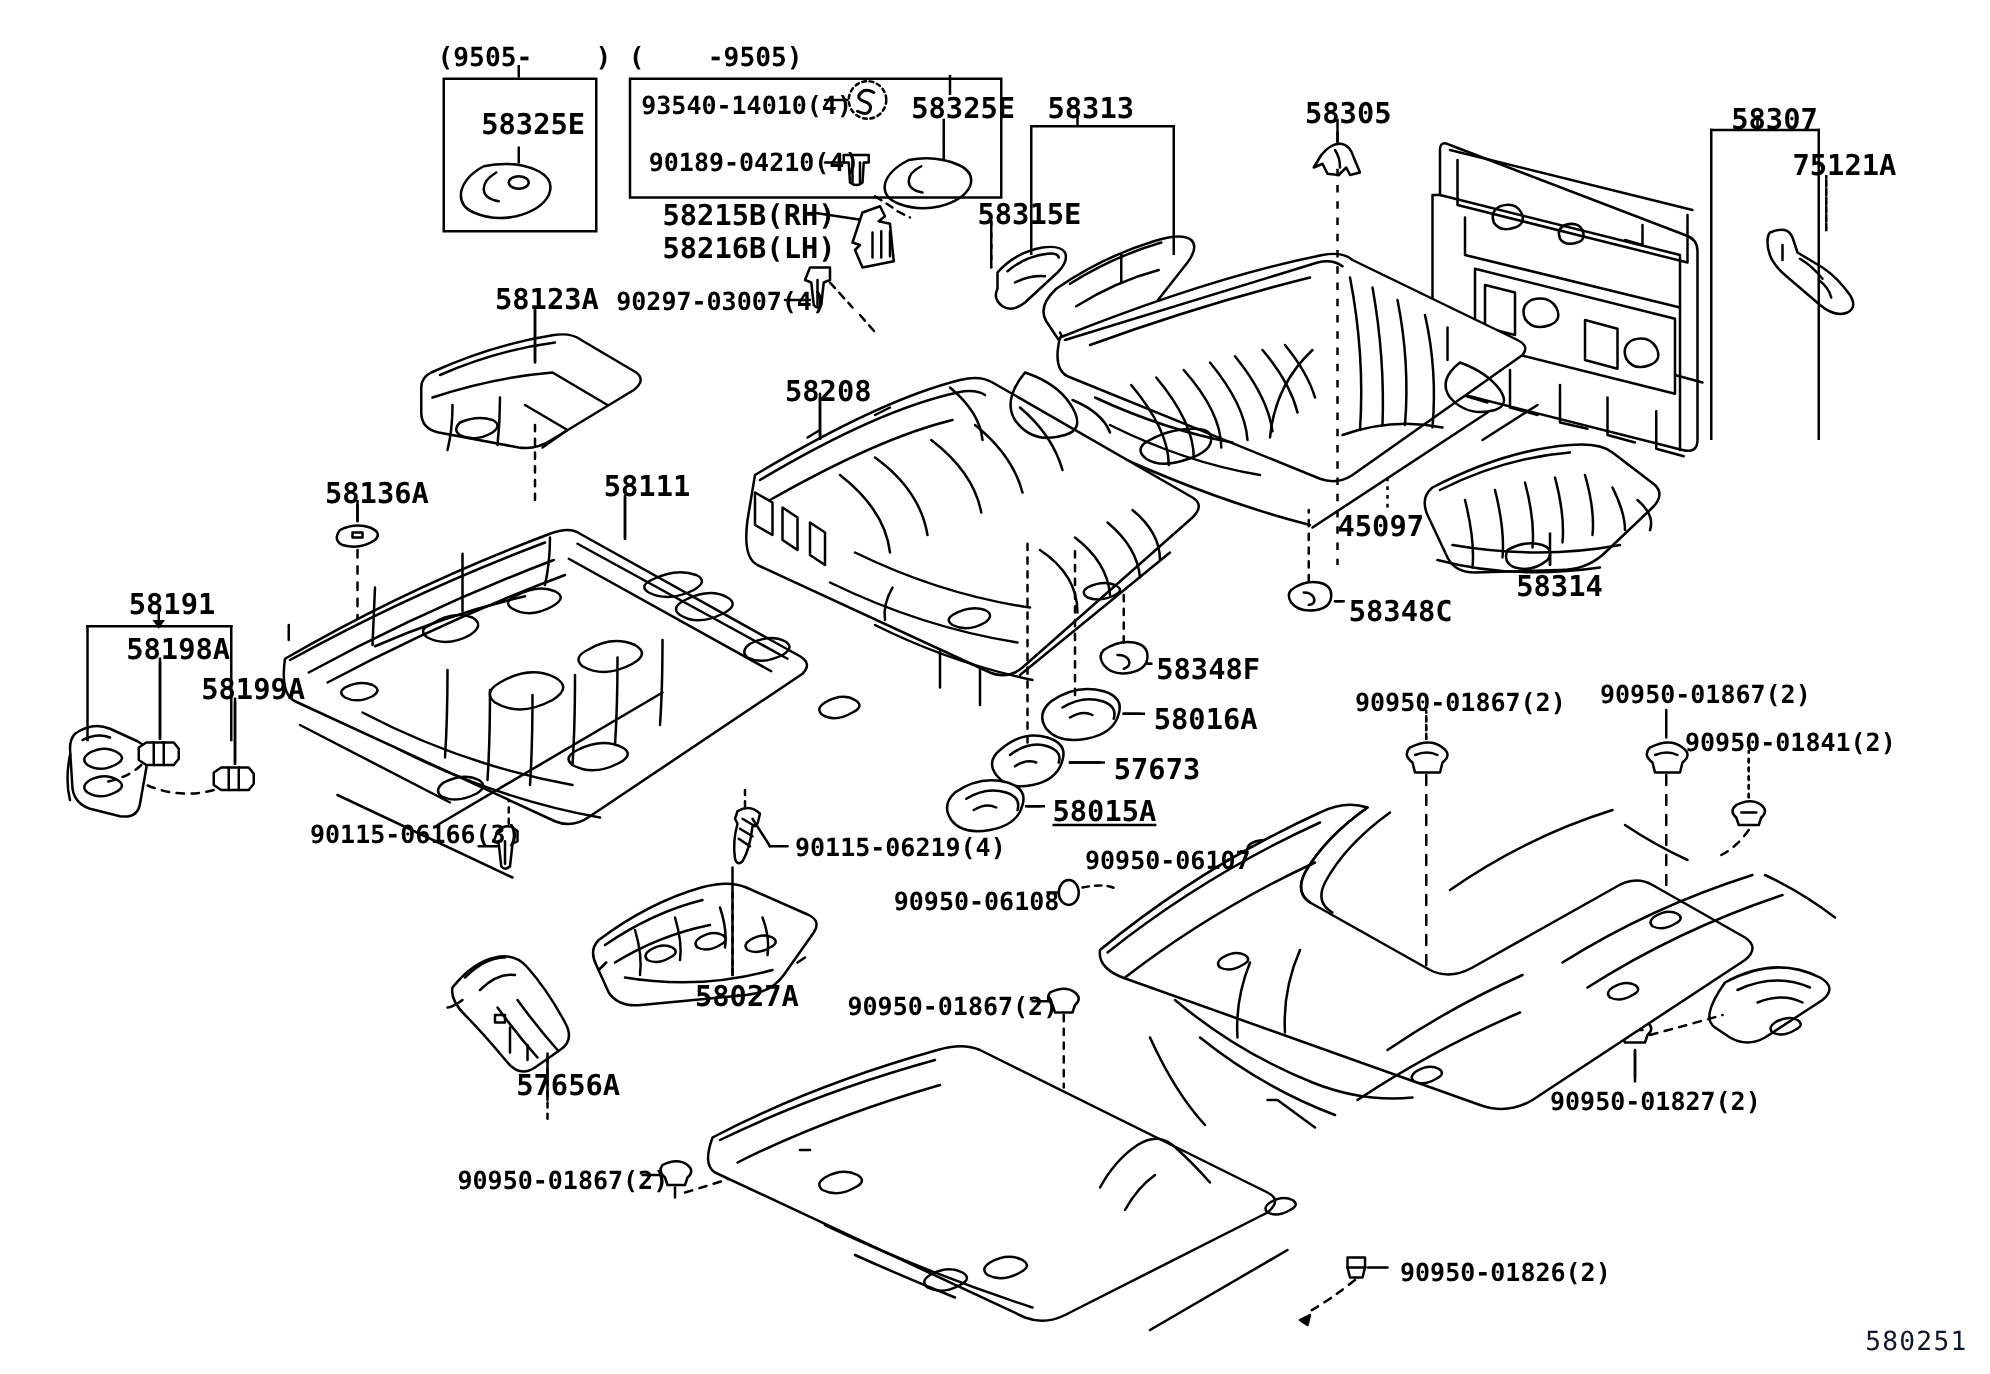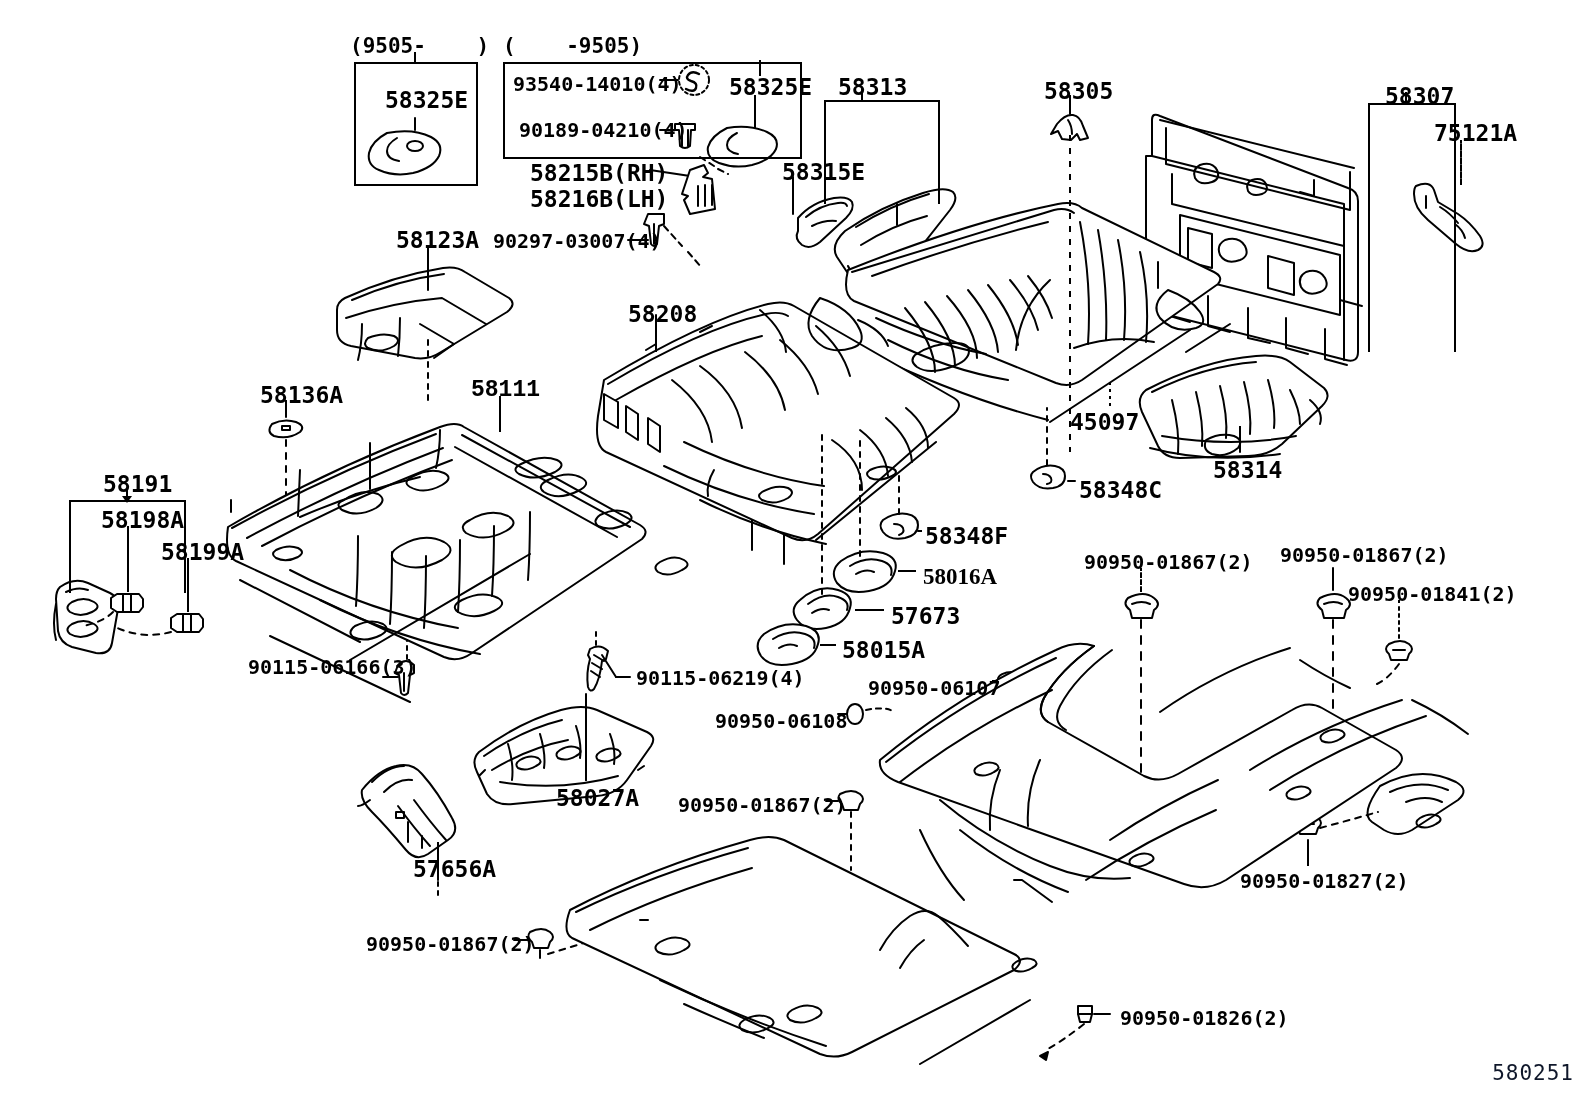--- a/index.html
+++ b/index.html
@@ -541,31 +541,31 @@
       <div class="lbl p" style="left: 530px; top: 188px;">58216B(LH)</div>
       <div class="lbl p" style="left: 782px; top: 161px;">58315E</div>
       <div class="lbl p" style="left: 838px; top: 76px;">58313</div>
       <div class="lbl p" style="left: 1044px; top: 80px;">58305</div>
       <div class="lbl p" style="left: 1385px; top: 85px;">58307</div>
       <div class="lbl p" style="left: 1434px; top: 122px;">75121A</div>
       <div class="lbl p" style="left: 396px; top: 229px;">58123A</div>
       <div class="lbl s" style="left: 493px; top: 231px;">90297-03007(4)</div>
       <div class="lbl p" style="left: 628px; top: 303px;">58208</div>
       <div class="lbl p" style="left: 260px; top: 384px;">58136A</div>
-      <div class="lbl p" style="left: 471px; top: 379px; font-family: Liberation Mono, monospace;">58111</div>
+      <div class="lbl p" style="left: 483px; top: 379px;">58111</div>
       <div class="lbl p" style="left: 1070px; top: 411px;">45097</div>
       <div class="lbl p" style="left: 1213px; top: 459px;">58314</div>
       <div class="lbl p" style="left: 1079px; top: 479px;">58348C</div>
       <div class="lbl p" style="left: 103px; top: 473px;">58191</div>
       <div class="lbl p" style="left: 101px; top: 509px;">58198A</div>
       <div class="lbl p" style="left: 161px; top: 541px;">58199A</div>
       <div class="lbl p" style="left: 925px; top: 525px;">58348F</div>
-      <div class="lbl p" style="left: 923px; top: 565px; font-family: Liberation Serif, serif;">58016A</div>
+      <div class="lbl p" style="left: 923px; top: 565px;">58016A</div>
       <div class="lbl p" style="left: 891px; top: 605px;">57673</div>
-      <div class="lbl p" style="left: 842px; top: 639px;">58015A</div>
+      <div class="lbl p" style="left: 842px; top: 639px; text-decoration: underline;">58015A</div>
       <div class="lbl s" style="left: 1084px; top: 552px;">90950-01867(2)</div>
       <div class="lbl s" style="left: 1280px; top: 545px;">90950-01867(2)</div>
       <div class="lbl s" style="left: 1348px; top: 584px; text-align: right;">90950-01841(2)</div>
       <div class="lbl s" style="left: 868px; top: 678px;">90950-06107</div>
       <div class="lbl s" style="left: 715px; top: 711px;">90950-06108</div>
       <div class="lbl s" style="left: 248px; top: 657px;">90115-06166(3)</div>
       <div class="lbl s" style="left: 636px; top: 668px;">90115-06219(4)</div>
       <div class="lbl p" style="left: 556px; top: 787px;">58027A</div>
       <div class="lbl s" style="left: 678px; top: 795px;">90950-01867(2)</div>
       <div class="lbl p" style="left: 413px; top: 858px;">57656A</div>

